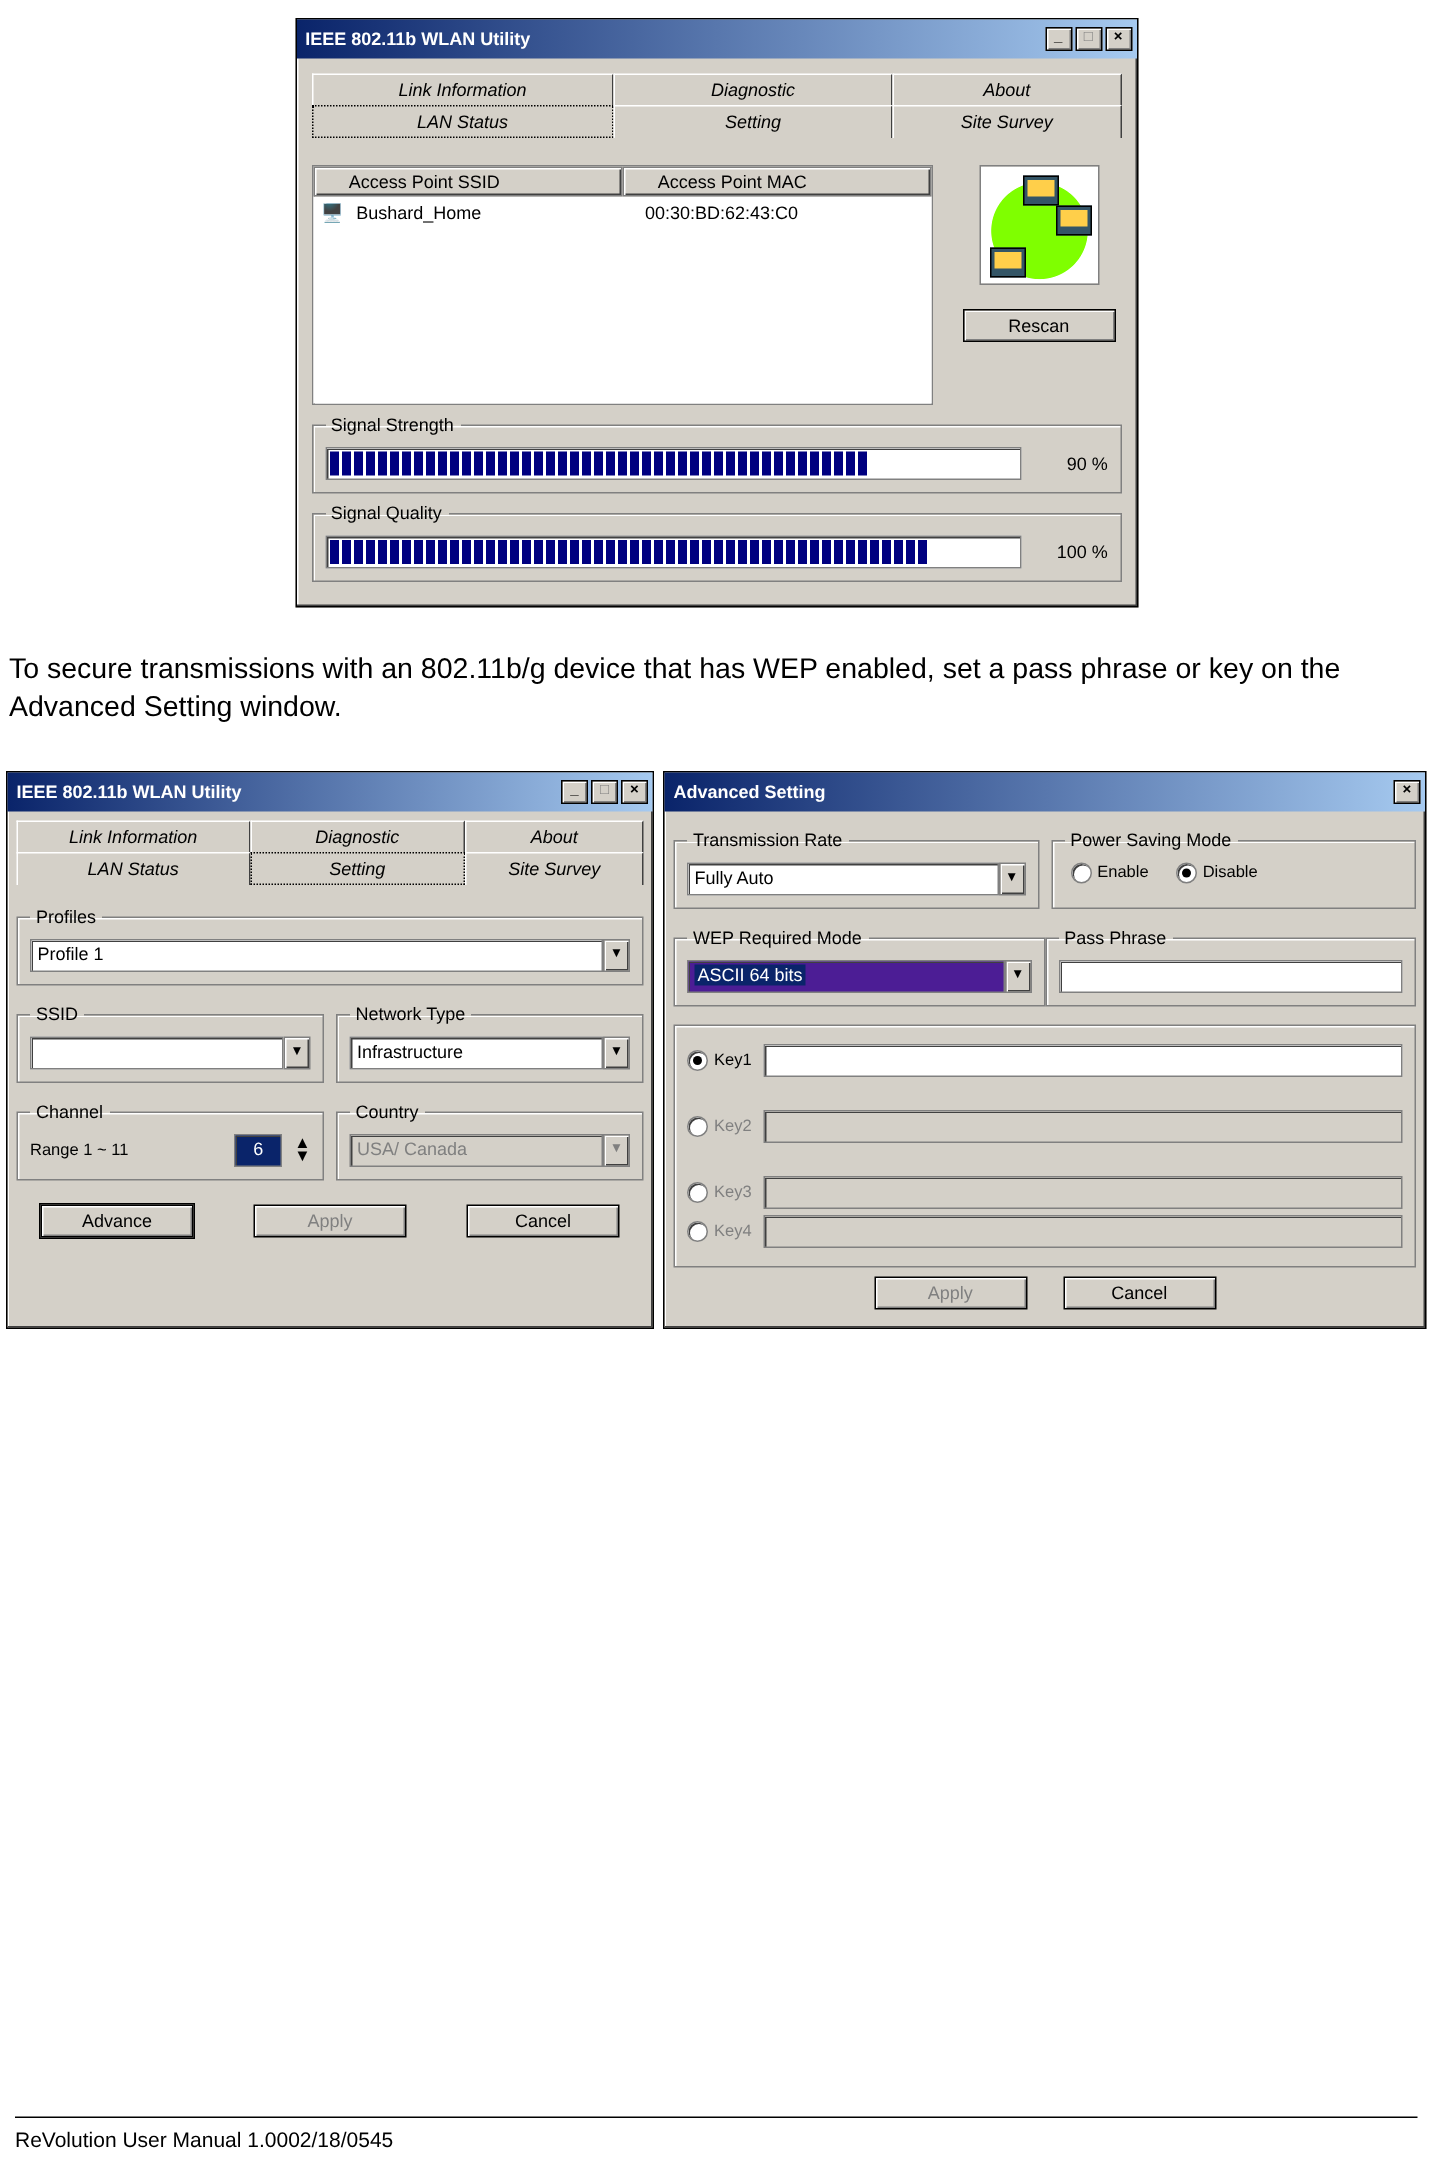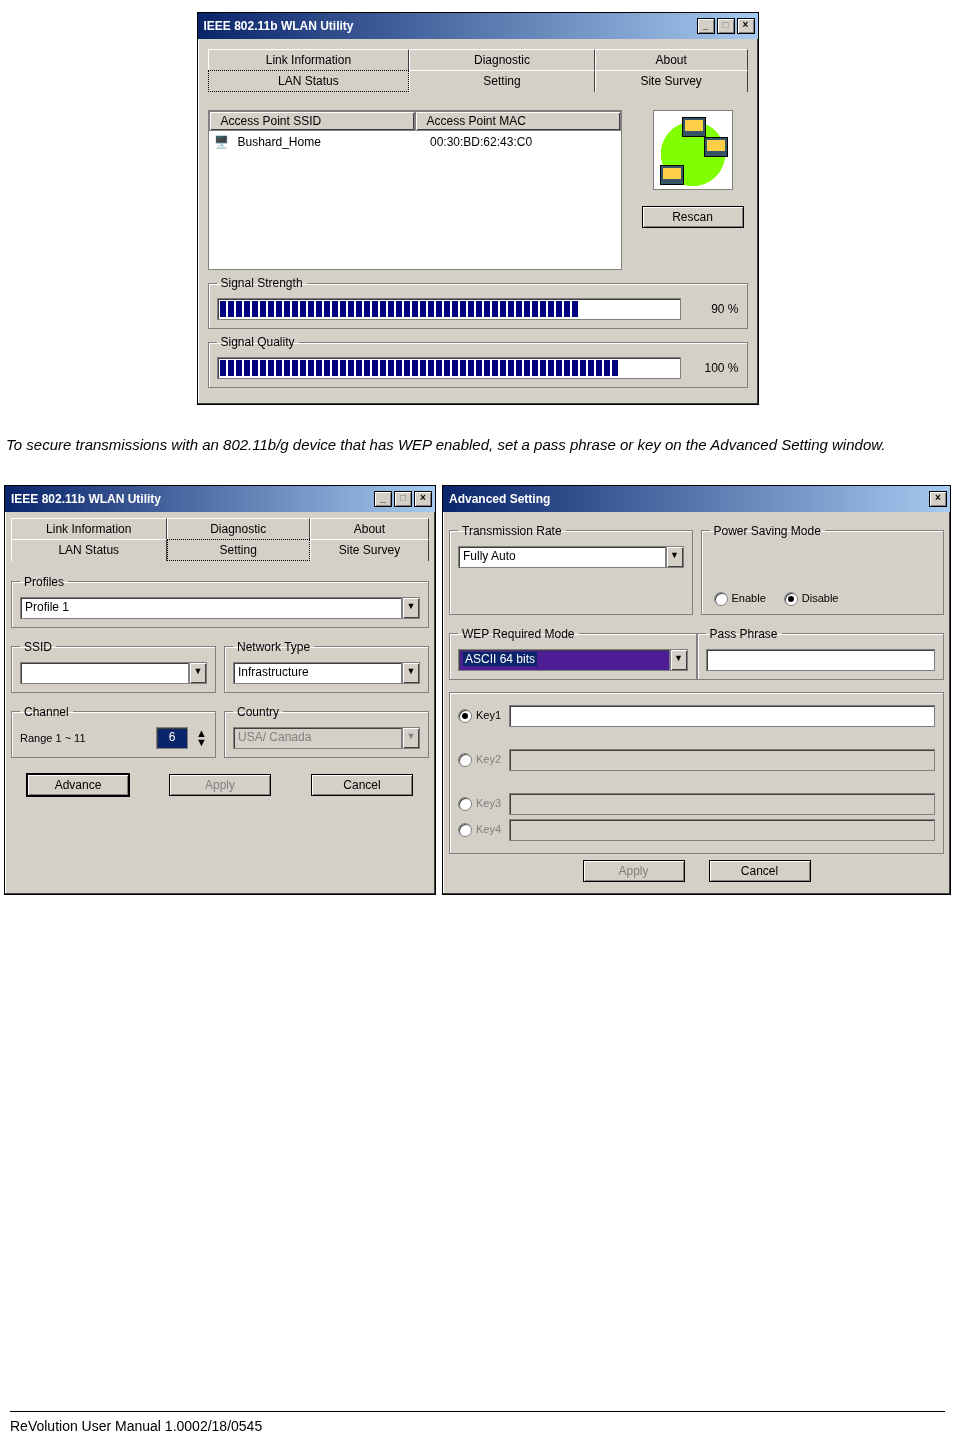--- a/index.html
+++ b/index.html
@@ -30,21 +30,21 @@
     width:16px; height:14px;
     margin-left:2px;
     background:#d4d0c8;
     border:1px solid #000;
     box-shadow: inset 1px 1px 0 #fff, inset -1px -1px 0 #808080;
     font-size:10px; line-height:12px;
     text-align:center; font-family:Arial; color:#000;
     font-weight:bold;
   }
   .client { padding:10px; }
-  .tabs { display:flex; flex-wrap:wrap; }
+  .tabs { display:flex; flex-wrap:wrap;font-style:italic; }
   .tab {
     background:#d4d0c8;
     border-top:1px solid #fff;
     border-left:1px solid #fff;
     border-right:1px solid #404040;
     border-bottom:none;
     padding:3px 10px;
     font-size:12px;
     text-align:center;
   }
@@ -87,34 +87,34 @@
     width:16px; background:#d4d0c8;
     border:1px solid #808080;
     box-shadow: inset 1px 1px 0 #fff, inset -1px -1px 0 #404040;
     text-align:center; font-size:9px; line-height:16px;
   }
   .listcols { display:flex; }
   .listcols .col {
     flex:1; background:#d4d0c8;
     border:1px solid #808080;
     box-shadow: inset 1px 1px 0 #fff, inset -1px -1px 0 #404040;
-    padding:2px 11px; font-size:12px;
+    padding:2px 23px; font-size:12px;
   }
   .listbody { background:#fff; height:130px; padding:4px 6px; font-size:12px;}
   .segbar {
     height:16px; display:flex; gap:2px; padding:2px;
     background:#fff; border:1px solid #808080;
     box-shadow: inset 1px 1px 0 #404040;
   }
   .seg { width:6px; background:#000080; }
   .radio { width:12px;height:12px;border:1px solid #808080;border-radius:50%;
     box-shadow: inset 1px 1px 0 #404040, inset -1px -1px 0 #fff;
     background:#fff; display:inline-block; vertical-align:middle; margin-right:4px; position:relative;}
   .radio.sel::after{content:"";position:absolute;top:3px;left:3px;width:6px;height:6px;background:#000;border-radius:50%;}
-  .para { font-family: Arial, sans-serif; font-size:15px; line-height:1.3; margin:30px 2px 30px 2px;font-style:italic;}
+  .para { font-family: Arial, sans-serif; font-size:19px; line-height:1.3; margin:30px 2px 30px 2px;}
   .footer {
     position:absolute; bottom:20px; left:10px; right:10px;
     border-top:1px solid #000; padding-top:6px;
     display:flex; 
     font-family: Arial; font-size:14px;
   }
   
   .netimg {
     width:78px; height:78px; background:#6c6;
     border:1px solid #808080;
@@ -384,21 +384,21 @@
       <div style="display:flex; gap:8px;">
         <fieldset style="flex:1">
           <legend>Transmission Rate</legend>
           <div class="combo">
             <div class="input">Fully Auto</div>
             <div class="drop">▼</div>
           </div>
         </fieldset>
         <fieldset style="flex:1">
           <legend>Power Saving Mode</legend>
-          <div class="row" style="gap:18px; padding:0 4px;margin-top:46px;">
+          <div class="row" style="gap:18px; padding:0 4px;">
             <span><span class="radio"></span><span>Enable</span></span>
             <span><span class="radio sel"></span><span>Disable</span></span>
           </div>
         </fieldset>
       </div>
 
       <div style="display:flex; gap:0;">
         <fieldset style="flex:1">
           <legend>WEP Required Mode</legend>
           <div class="combo">

